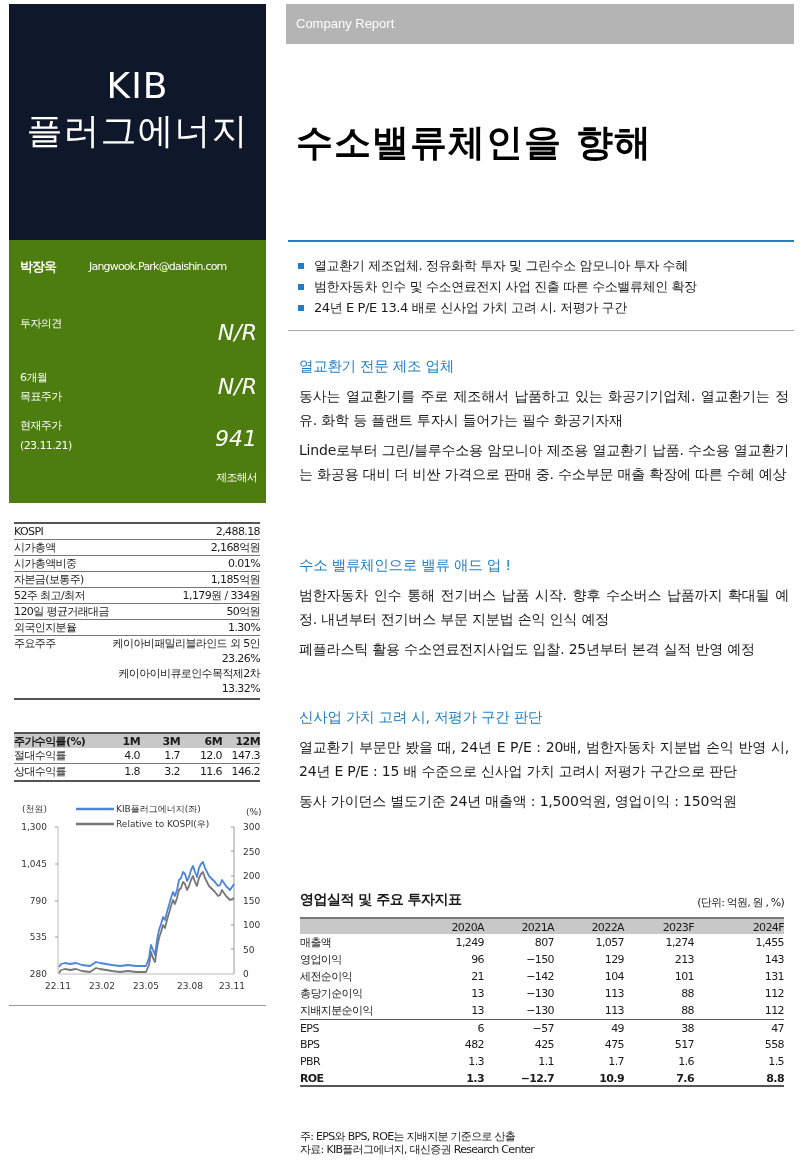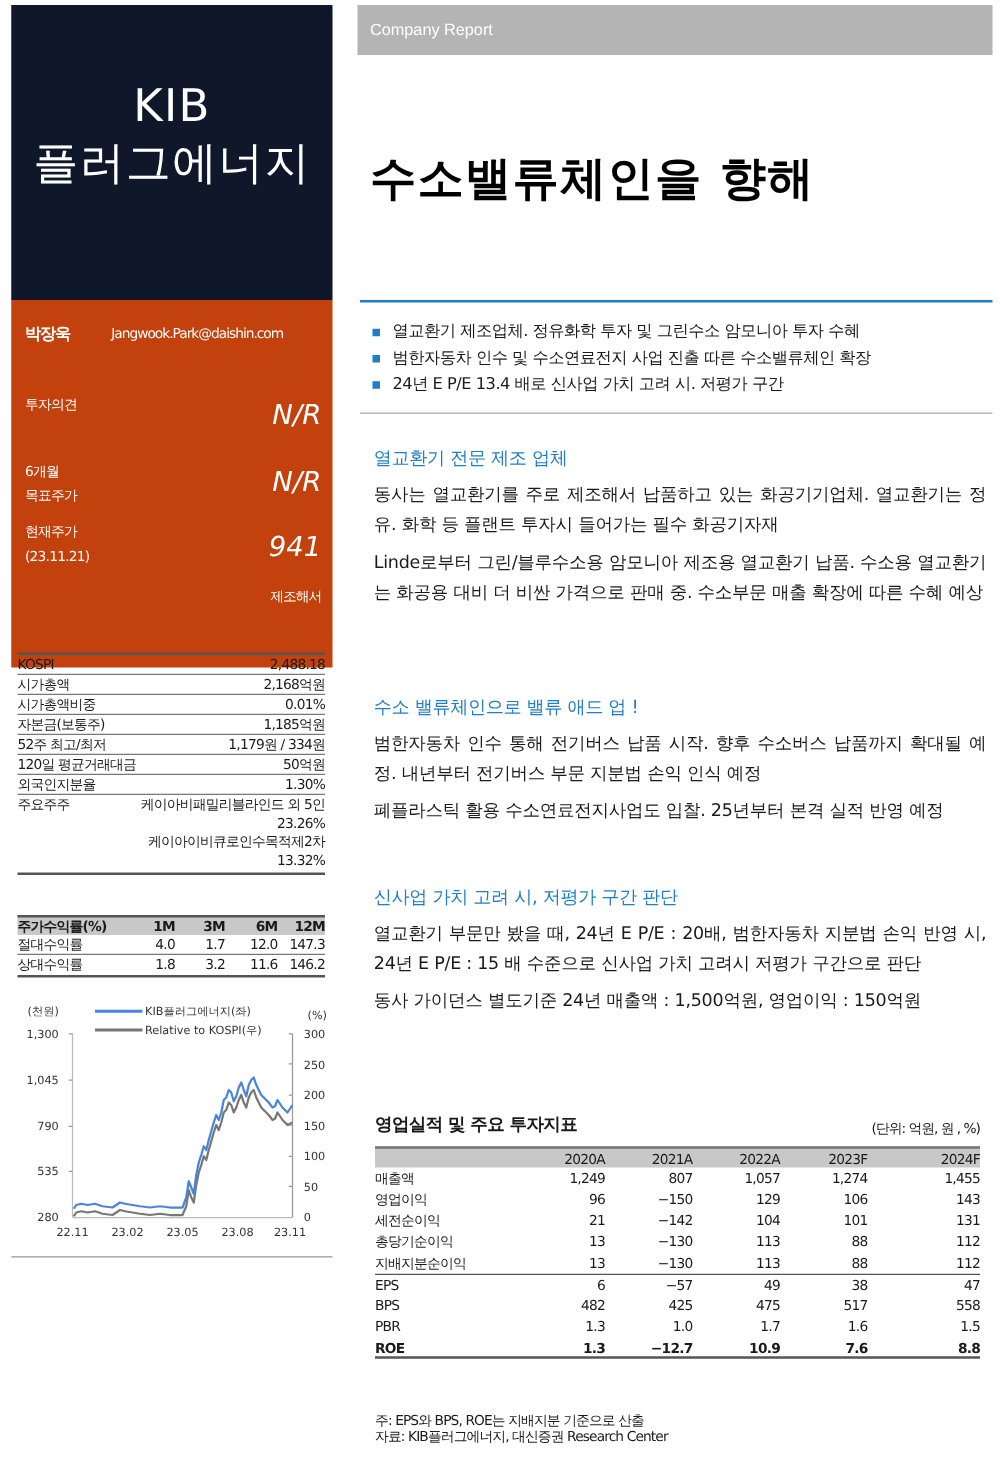--- a/index.html
+++ b/index.html
@@ -6,21 +6,21 @@
   html, body { width: 800px; height: 1172px; background: #ffffff; overflow: hidden; }
   body { position: relative; font-family: "DejaVu Sans", "Liberation Sans", sans-serif; color: #1a1a1a; }
 
   
   .left { position: absolute; left: 9px; top: 4px; width: 257px; }
   .company-box { background: #0f172a; height: 236px; color: #fff; text-align: center; padding-top: 60px; }
   .company-box .l1 { font-size: 36px; line-height: 44px; letter-spacing: 1px; }
   .company-box .l2 { font-size: 36px; line-height: 46px; letter-spacing: 1px; }
   .company-box .l3 { font-size: 30px; line-height: 40px; letter-spacing: 2px; }
 
-  .info-box { background: #c2410c; height: 294px; color: #fff; position: relative; }
+  .info-box { background: #4d7c0f; height: 263px; color: #fff; position: relative; }
   .info-box .analyst { position: absolute; left: 11px; top: 18px; font-size: 13px; font-weight: bold; letter-spacing: -1px; }
   .info-box .email { position: absolute; left: 80px; top: 20px; font-size: 11px; letter-spacing: -0.8px; }
   .info-box .lbl { position: absolute; left: 11px; font-size: 11px; line-height: 20px; letter-spacing: -0.6px; }
   .info-box .val { position: absolute; right: 9px; font-size: 22px; font-style: italic; }
   .info-box .sector { position: absolute; right: 9px; top: 230px; font-size: 11px; letter-spacing: -0.8px; }
 
   .kv-table { position: absolute; left: 14px; top: 522px; width: 246px; border-top: 2px solid #555; border-bottom: 2px solid #555; font-size: 11px; letter-spacing: -0.6px; }
   .kv-row { display: flex; justify-content: space-between; height: 16px; line-height: 16px; border-bottom: 1px solid #777; }
   .kv-row:last-child { border-bottom: none; }
   .kv-holders { display: flex; justify-content: space-between; padding-bottom: 2px; }
@@ -256,21 +256,21 @@
       <span>807</span>
       <span>1,057</span>
       <span>1,274</span>
       <span>1,455</span>
     </div>
   <div class="fin-row">
       <span>영업이익</span>
       <span>96</span>
       <span>−150</span>
       <span>129</span>
-      <span>106</span>
+      <span>213</span>
       <span>143</span>
     </div>
   <div class="fin-row">
       <span>세전순이익</span>
       <span>21</span>
       <span>−142</span>
       <span>104</span>
       <span>101</span>
       <span>131</span>
     </div>
@@ -303,21 +303,21 @@
       <span>BPS</span>
       <span>482</span>
       <span>425</span>
       <span>475</span>
       <span>517</span>
       <span>558</span>
     </div>
   <div class="fin-row">
       <span>PBR</span>
       <span>1.3</span>
-      <span>1.0</span>
+      <span>1.1</span>
       <span>1.7</span>
       <span>1.6</span>
       <span>1.5</span>
     </div>
   <div class="fin-row fin-end">
       <span>ROE</span>
       <span>1.3</span>
       <span>−12.7</span>
       <span>10.9</span>
       <span>7.6</span>

